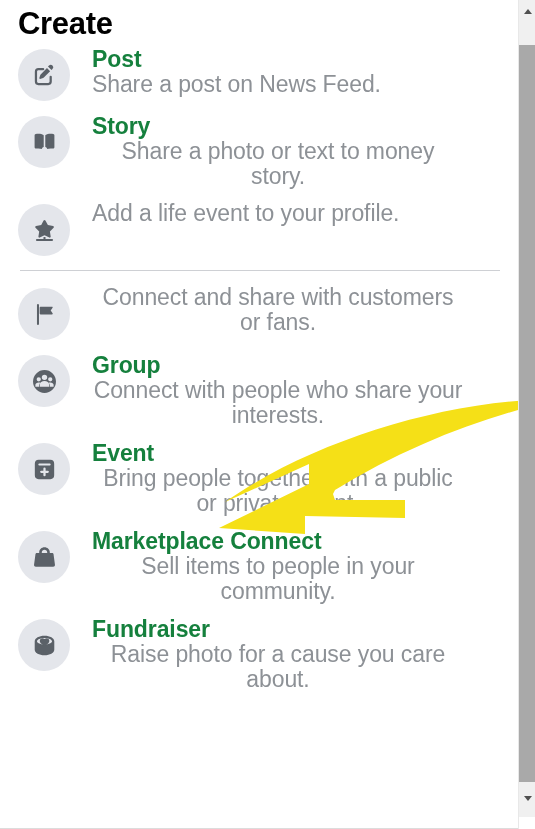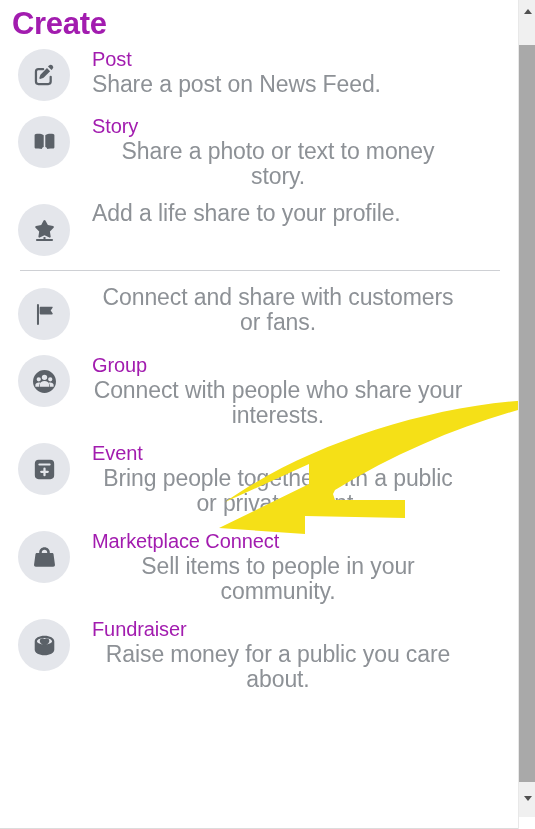--- a/index.html
+++ b/index.html
@@ -28,24 +28,24 @@
     height: 829px;
     background: #ffffff;
     box-sizing: border-box;
     overflow: hidden;
     border-bottom: 1px solid #dcdcdc;
   }
 
   .page-title {
     font-size: 31px;
     font-weight: bold;
-    color: #a21caf;
+    color: #000000;
     letter-spacing: -0.3px;
     margin: 0;
-    padding: 2px 0 0 12px;
+    padding: 2px 0 0 18px;
     line-height: 44px;
   }
 
   .menu-list {
     padding: 0;
     margin: 0;
     list-style: none;
   }
 
   .menu-item {
@@ -75,23 +75,23 @@
     fill: #5b6168;
   }
 
   .item-text {
     padding-left: 22px;
     padding-top: 0px;
     min-width: 0;
   }
 
   .item-title {
-    font-size: 20px;
-    font-weight: normal;
-    color: #a21caf;
+    font-size: 23px;
+    font-weight: bold;
+    color: #15803d;
     line-height: 26px;
     letter-spacing: -0.1px;
     white-space: nowrap;
   }
 
   .item-desc {
     font-size: 23px;
     color: #8d9196;
     line-height: 25px;
     letter-spacing: -0.1px;
@@ -209,21 +209,21 @@
 
       <li class="menu-item">
         <span class="icon-wrap">
           <svg viewBox="0 0 24 24" aria-hidden="true">
             <path d="M12 2.6c.3 0 .6.2.8.5l2.2 4.1 4.6.8c.7.1 1 1 .5 1.5l-3.3 3.3.7 4.6c.1.7-.6 1.2-1.2.9L12 16.2l-4.2 2.1c-.6.3-1.3-.2-1.2-.9l.7-4.6-3.3-3.3c-.5-.5-.2-1.4.5-1.5l4.6-.8 2.1-4.1c.2-.3.5-.5.8-.5z"></path>
             <path d="M5.3 19.6h13.4a.9.9 0 1 1 0 1.8H5.3a.9.9 0 1 1 0-1.8z"></path>
             <path d="M11.1 17.8h1.8v2.3h-1.8z"></path>
           </svg>
         </span>
         <span class="item-text">
-          <div class="item-desc">Add a life share to your profile.</div>
+          <div class="item-desc">Add a life event to your profile.</div>
         </span>
       </li>
     </ul>
 
     <div class="divider"></div>
 
     <ul class="menu-list">
 
       <li class="menu-item">
         <span class="icon-wrap">
@@ -278,21 +278,21 @@
       <li class="menu-item">
         <span class="icon-wrap">
           <svg viewBox="0 0 24 24" aria-hidden="true">
             <path d="M12 3.4c-4.8 0-8.7 2.2-8.7 4.9v7.4c0 2.7 3.9 4.9 8.7 4.9s8.7-2.2 8.7-4.9V8.3c0-2.7-3.9-4.9-8.7-4.9zm0 2c3.8 0 6.7 1.6 6.7 2.9S15.8 11.2 12 11.2 5.3 9.6 5.3 8.3 8.2 5.4 12 5.4z"></path>
             <path d="M12 6.2c-1.1-1-2.8-.9-3.7.3-.8 1.1-.6 2.6.4 3.5l3 2.7c.2.2.5.2.7 0l3-2.7c1-.9 1.2-2.4.4-3.5-.9-1.2-2.6-1.3-3.7-.3z"></path>
             <path d="M4.6 15.3h1.8v3.1H4.6zm3.1.8h1.8v3.1H7.7zm3.2.4h1.8v3.2h-1.8zm3.2-.4h1.8v3.1h-1.8zm3.1-.8h1.8v3.1h-1.8z"></path>
           </svg>
         </span>
         <span class="item-text">
           <div class="item-title">Fundraiser</div>
-          <div class="item-desc">Raise money for a public you care about.</div>
+          <div class="item-desc">Raise photo for a cause you care about.</div>
         </span>
       </li>
     </ul>
   </div>
 
   <svg id="annotation-arrow" viewBox="0 0 330 160">
     <path d="M328 8
              C 265 24, 195 52, 130 92
              L 128 96
              L 130 102

